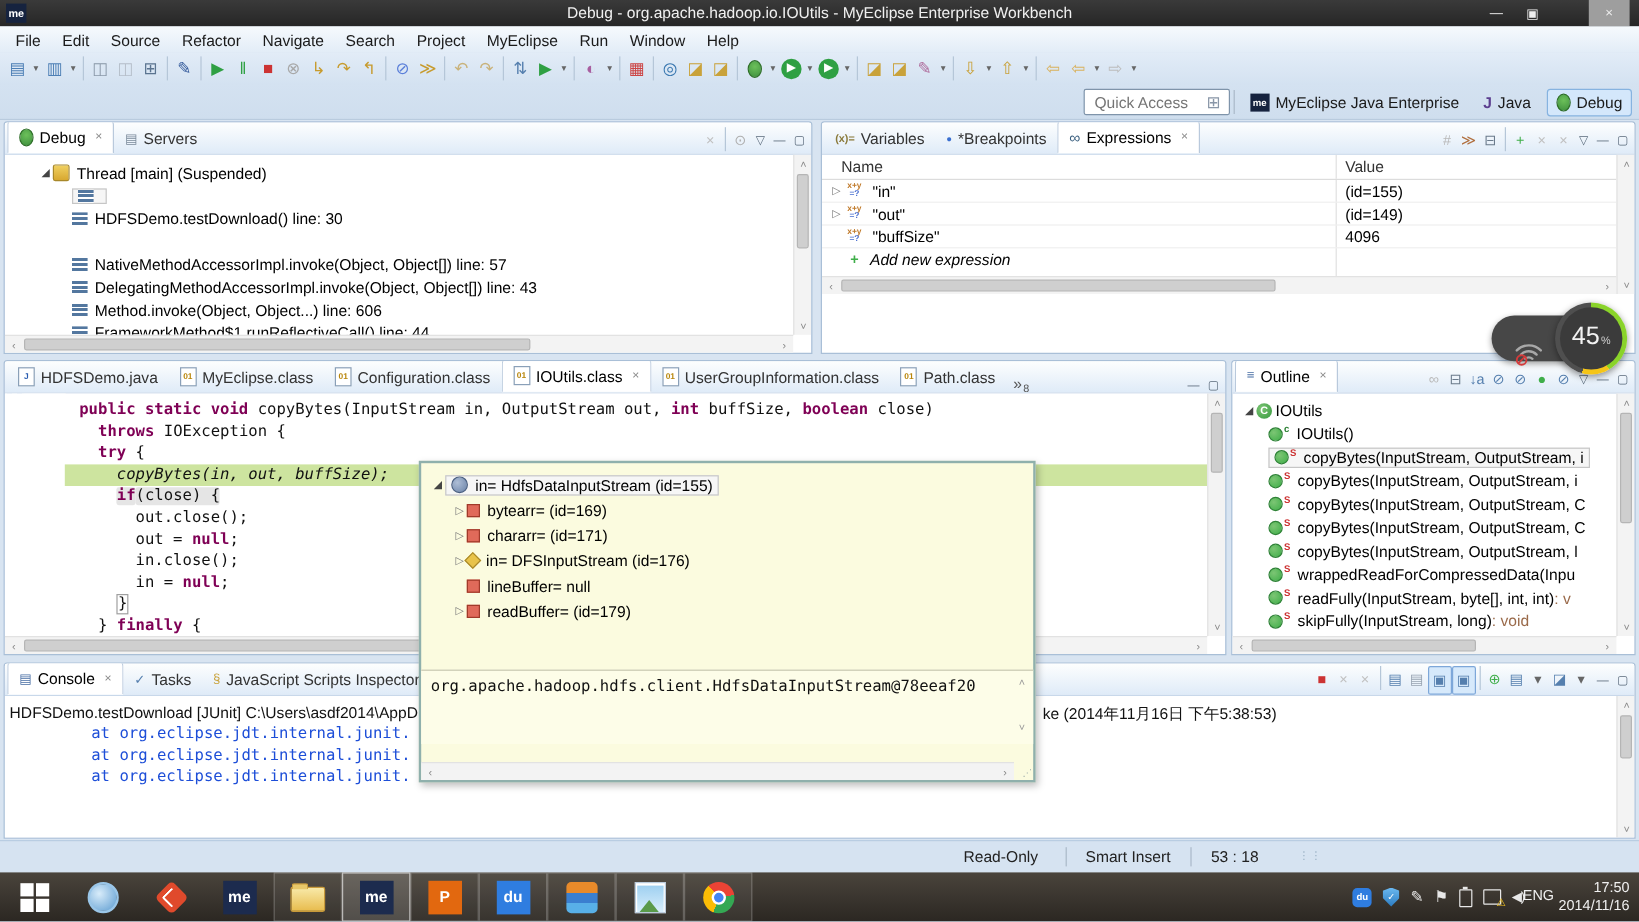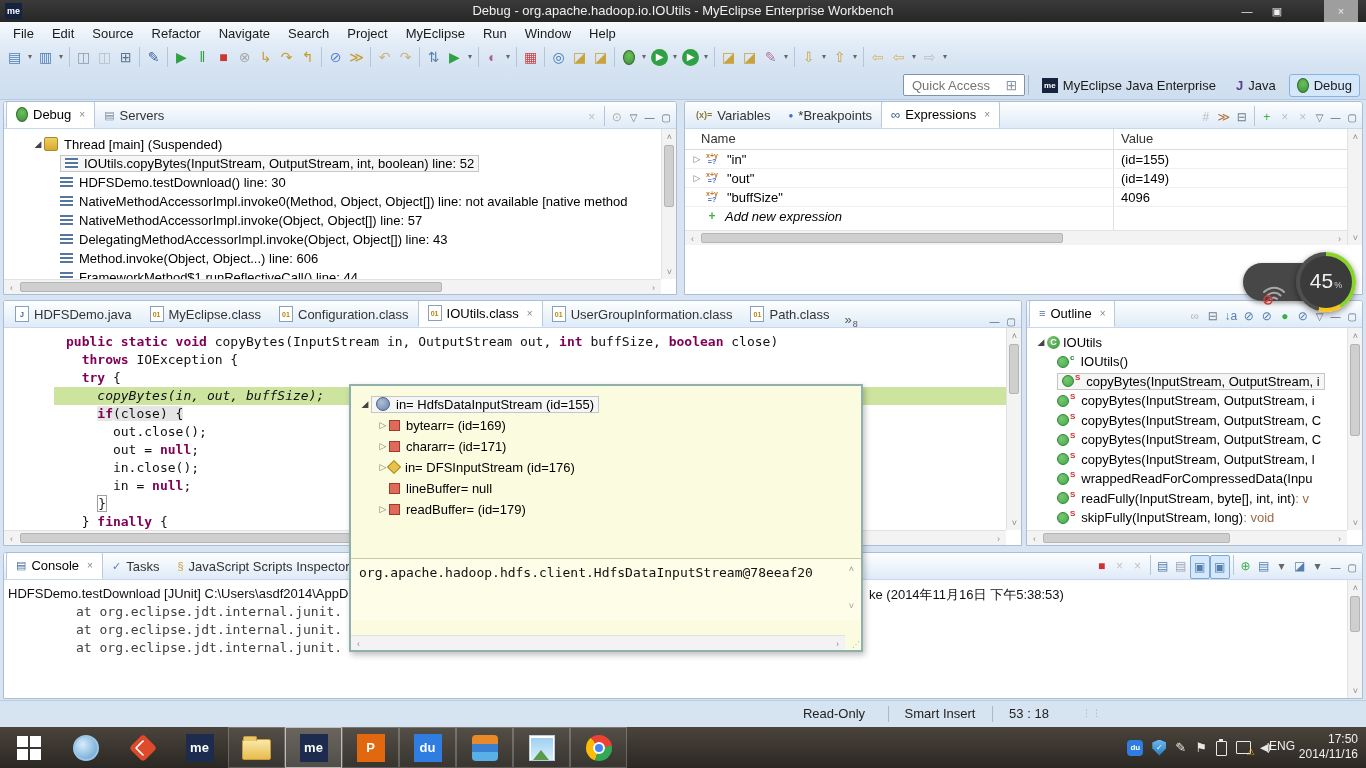--- a/index.html
+++ b/index.html
@@ -78,21 +78,21 @@
   
   .hdr{position:absolute;font-size:13px;color:#333;height:20px;line-height:20px;}
   .coldiv{position:absolute;width:1px;background:#e0e0e0;}
   .erow-line{position:absolute;left:0;height:1px;background:#efefef;}
   
   #popup{position:absolute;left:349px;top:384px;width:514px;height:268px;background:#fbfbdf;border:2px solid #8fb0ac;box-shadow:2px 3px 6px rgba(0,0,0,0.25);z-index:40;box-sizing:border-box;}
   #popup .prow{position:absolute;height:20px;display:flex;align-items:center;font-size:13px;white-space:nowrap;}
   #pdetail{position:absolute;left:0;right:0;top:172px;height:62px;background:#fdfde8;border-top:1px solid #c8c8b0;font:13px "DejaVu Sans Mono",monospace;color:#111;padding:6px 20px 0 8px;box-sizing:border-box;}
   
   .cmeta{position:absolute;font-size:13px;color:#111;white-space:nowrap;}
-  .cstack{position:absolute;font:13px "DejaVu Sans Mono",monospace;color:#404040;white-space:pre;}
+  .cstack{position:absolute;font:13px "DejaVu Sans Mono",monospace;color:#1d4ed8;white-space:pre;}
   
   #statusbar{position:absolute;left:0;top:700px;width:1366px;height:27px;background:#d6e3f1;border-top:1px solid #b9cde2;box-sizing:border-box;}
   .stseg{position:absolute;top:5px;font-size:13px;color:#222;text-align:center;}
   .stsep{position:absolute;top:5px;width:1px;height:16px;background:#aab8c8;}
   .grip{position:absolute;top:7px;color:#9ab0c4;font-size:9px;letter-spacing:1px;}
   
   #taskbar{position:absolute;left:0;top:727px;width:1366px;height:41px;background:linear-gradient(#4a443c,#2b2722);z-index:70;}
   .ttile{position:absolute;top:0;width:57px;height:41px;display:flex;align-items:center;justify-content:center;box-sizing:border-box;}
   .ttile.run{border:1px solid rgba(255,255,255,0.22);background:rgba(255,255,255,0.06);}
   .ttile.act{border:1px solid rgba(255,255,255,0.6);background:rgba(255,255,255,0.18);}
@@ -266,33 +266,26 @@
   </div>
   <div id="debug-tree" style="position:absolute;left:0;top:27px;right:15px;bottom:15px;overflow:hidden;">
       <div class="trow" style="top: 6px; left: 28px;">
         <span class="exp open">◢</span>
         <span class="ic-thread"></span>
         <span>Thread [main] (Suspended)</span>
       </div>
       <div class="trow" style="top: 25px; left: 56px;">
         <span class="selbox" style="display: flex; align-items: center;">
           <span class="ic-frame"></span>
-          <span>IOUtils.copyBytes(InputStream, OutputStream, int, boolean) line: 52</span>
         </span>
       </div>
       <div class="trow" style="top: 44px; left: 56px;">
         <span style="display: flex; align-items: center;">
           <span class="ic-frame"></span>
           <span>HDFSDemo.testDownload() line: 30</span>
-        </span>
-      </div>
-      <div class="trow" style="top: 63px; left: 56px;">
-        <span style="display: flex; align-items: center;">
-          <span class="ic-frame"></span>
-          <span>NativeMethodAccessorImpl.invoke0(Method, Object, Object[]) line: not available [native method</span>
         </span>
       </div>
       <div class="trow" style="top: 82px; left: 56px;">
         <span style="display: flex; align-items: center;">
           <span class="ic-frame"></span>
           <span>NativeMethodAccessorImpl.invoke(Object, Object[]) line: 57</span>
         </span>
       </div>
       <div class="trow" style="top: 101px; left: 56px;">
         <span style="display: flex; align-items: center;">

